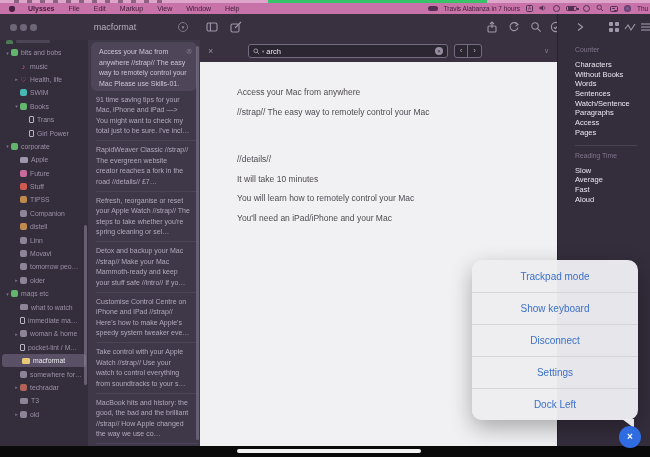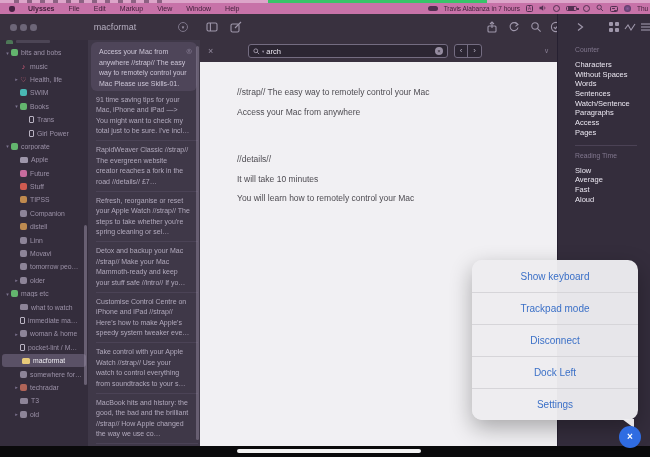--- a/index.html
+++ b/index.html
@@ -397,59 +397,60 @@
         <span class="ss-query">arch</span>
         <span class="ss-clear">×</span>
       </span>
       <span class="ss-nav">
         <span>‹</span>
         <span>›</span>
       </span>
       <span class="ss-collapse">∨</span>
     </div>
     <div class="editor-body" id="editor-body">
+        <div class="ed-line">Access your Mac from anywhere</div>
         <div class="ed-line">//strap// The easy way to remotely control your Mac</div>
-        <div class="ed-line">Access your Mac from anywhere</div>
         <div style="height: 11px;"></div>
         <div style="height: 17px;"></div>
         <div class="ed-line">//details//</div>
         <div class="ed-line">It will take 10 minutes</div>
         <div class="ed-line">You will learn how to remotely control your Mac</div>
+        <div class="ed-line">You'll need an iPad/iPhone and your Mac</div>
       </div>
   </div>
 
   <div class="panel">
     <div class="panel-label">Counter</div>
     <ul id="counter-list">
         <li>Characters</li>
-        <li>Without Spaces</li>
+        <li>Without Books</li>
         <li>Words</li>
         <li>Sentences</li>
         <li>Watch/Sentence</li>
         <li>Paragraphs</li>
         <li>Access</li>
         <li>Pages</li>
       </ul>
     <div class="panel-div"></div>
     <div class="panel-label">Reading Time</div>
     <ul id="reading-list">
         <li>Slow</li>
         <li>Average</li>
         <li>Fast</li>
         <li>Aloud</li>
       </ul>
   </div>
 
   <div class="overlay">
     <div id="overlay-items">
+        <div class="ov-item">Trackpad mode</div>
         <div class="ov-item">Show keyboard</div>
-        <div class="ov-item">Trackpad mode</div>
         <div class="ov-item">Disconnect</div>
+        <div class="ov-item">Settings</div>
         <div class="ov-item">Dock Left</div>
-        <div class="ov-item">Settings</div>
       </div>
     <div class="ov-tail"></div>
   </div>
   <div class="fab">×</div>
 
   <div class="blackbar">
     <div class="home-ind"></div>
   </div>
 
 </div>

